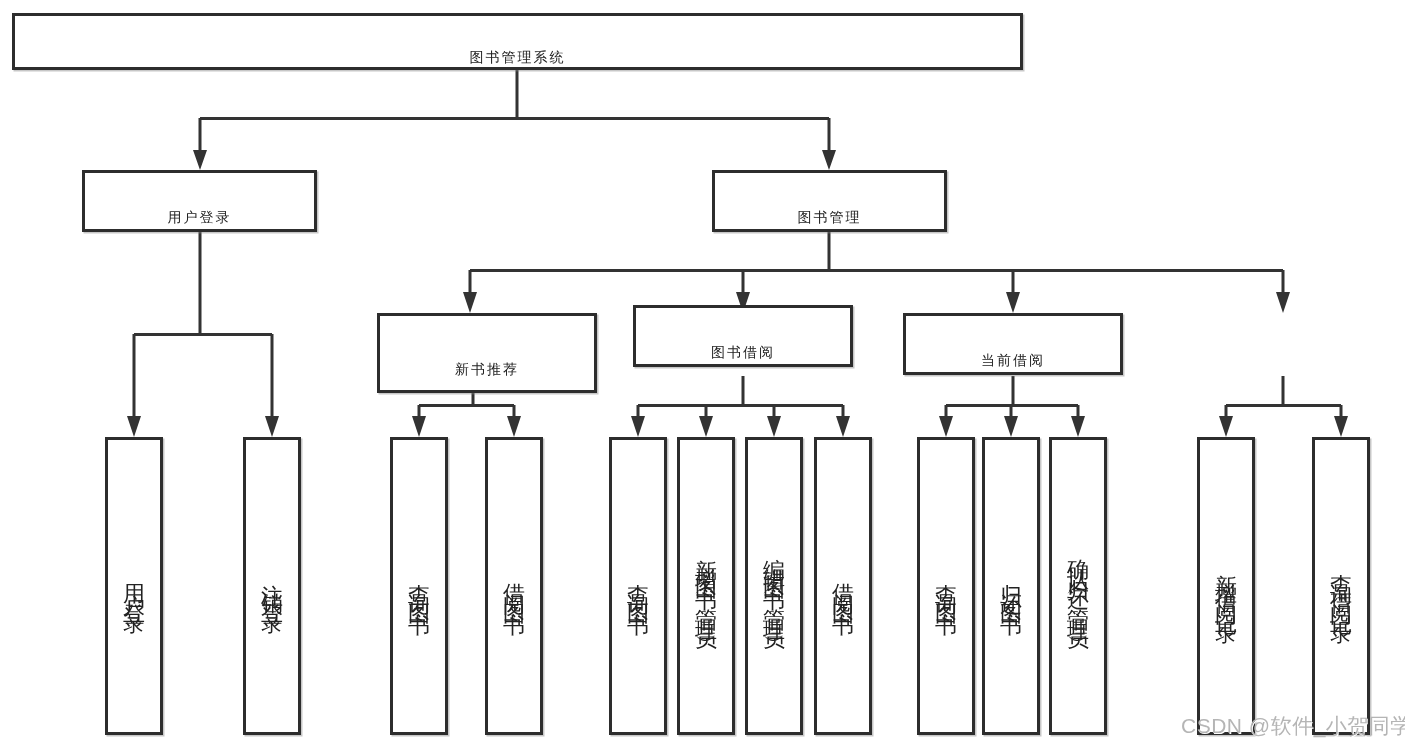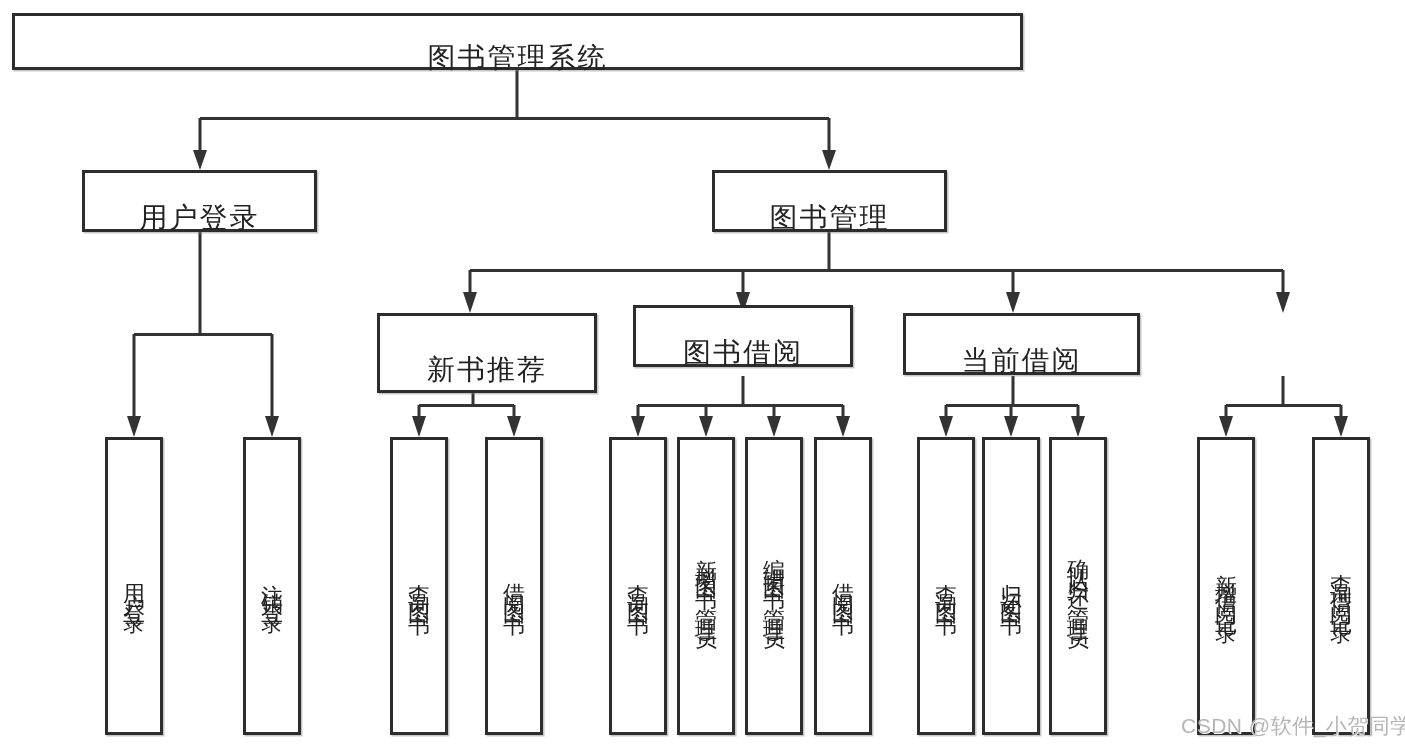--- a/index.html
+++ b/index.html
@@ -16,21 +16,21 @@
     box-sizing:border-box;
     border:3px solid #2d2d2d;
     background:#ffffff;
     display:flex;
     align-items:center;
     justify-content:center;
     box-shadow:1.5px 1.5px 0 rgba(130,130,130,0.45);
     z-index:2;
   }
   .node.h span{
-    font-size:28px;
+    font-size:14px;
     letter-spacing:2px;
     white-space:nowrap;
     margin-top:33px;
   }
   .node.v span{
     writing-mode:vertical-lr;
     text-orientation:mixed;
     font-size:22px;
     letter-spacing:10px;
     line-height:1;
@@ -91,21 +91,21 @@
   <div class="node h" style="left:712px;top:170px;width:235px;height:62px">
     <span>图书管理</span>
   </div>
 
   <div class="node h" style="left:377px;top:313px;width:220px;height:80px">
     <span>新书推荐</span>
   </div>
   <div class="node h" style="left:633px;top:305px;width:220px;height:62px">
     <span>图书借阅</span>
   </div>
-  <div class="node h" style="left:903px;top:313px;width:237px;height:62px">
+  <div class="node h" style="left:903px;top:313px;width:220px;height:62px">
     <span>当前借阅</span>
   </div>
 
   <div class="node v" style="left:105px;top:437px;width:58px;height:298px">
     <span>用户登录</span>
   </div>
   <div class="node v" style="left:243px;top:437px;width:58px;height:298px">
     <span>注销登录</span>
   </div>
 

